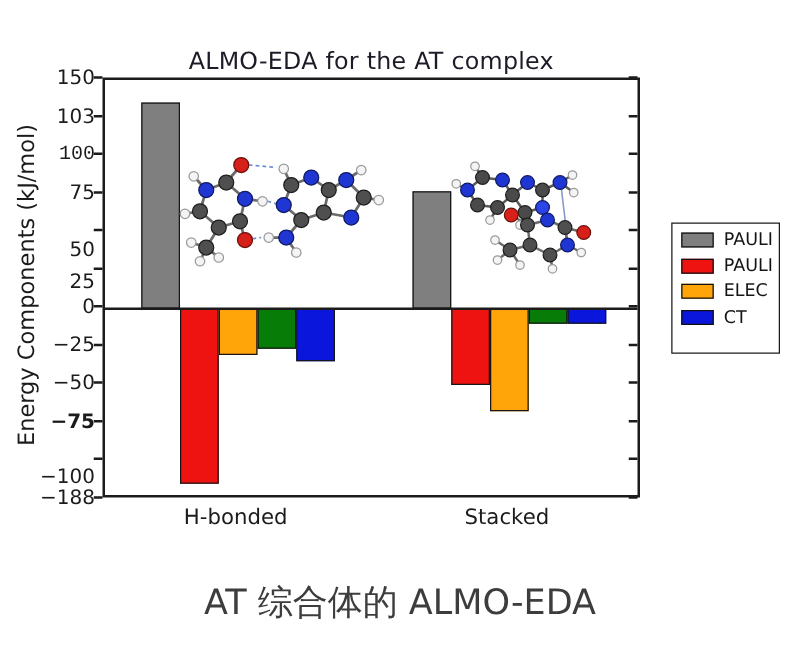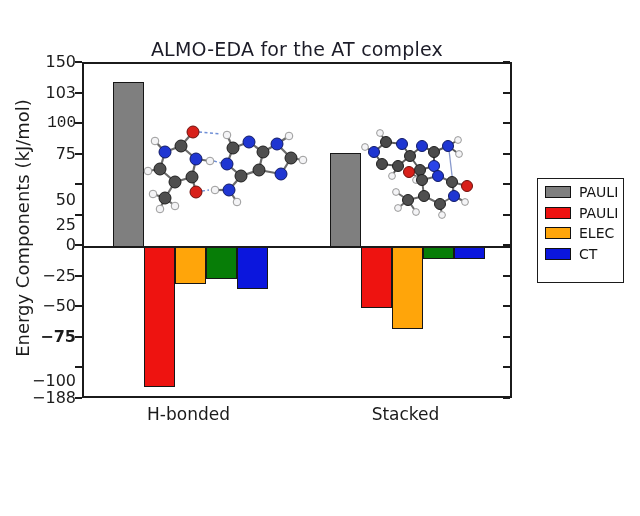--- a/index.html
+++ b/index.html
@@ -238,20 +238,21 @@
       <div class="legend-row">
         <span class="legend-swatch" style="background: rgb(255, 165, 10);"></span>
         <span class="legend-label">ELEC</span>
       </div>
       <div class="legend-row">
         <span class="legend-swatch" style="background: rgb(11, 22, 221);"></span>
         <span class="legend-label">CT</span>
       </div>
     </div>
 
+  <div class="caption">AT 综合体的 ALMO-EDA</div>
 <div class="ytick-label" style="left: 30px; top: 52px;">150</div>
     <div class="tick" style="left: 75px; top: 61px;"></div>
     <div class="tick" style="left: 503px; top: 61px;"></div>
     <div class="ytick-label" style="left: 30px; top: 82.5455px;">103</div>
     <div class="tick" style="left: 75px; top: 91.5455px;"></div>
     <div class="tick" style="left: 503px; top: 91.5455px;"></div>
     <div class="ytick-label" style="left: 30px; top: 113.091px; font-family: Liberation Mono, monospace;">100</div>
     <div class="tick" style="left: 75px; top: 122.091px;"></div>
     <div class="tick" style="left: 503px; top: 122.091px;"></div>
     <div class="ytick-label" style="left: 30px; top: 143.636px;">75</div>

